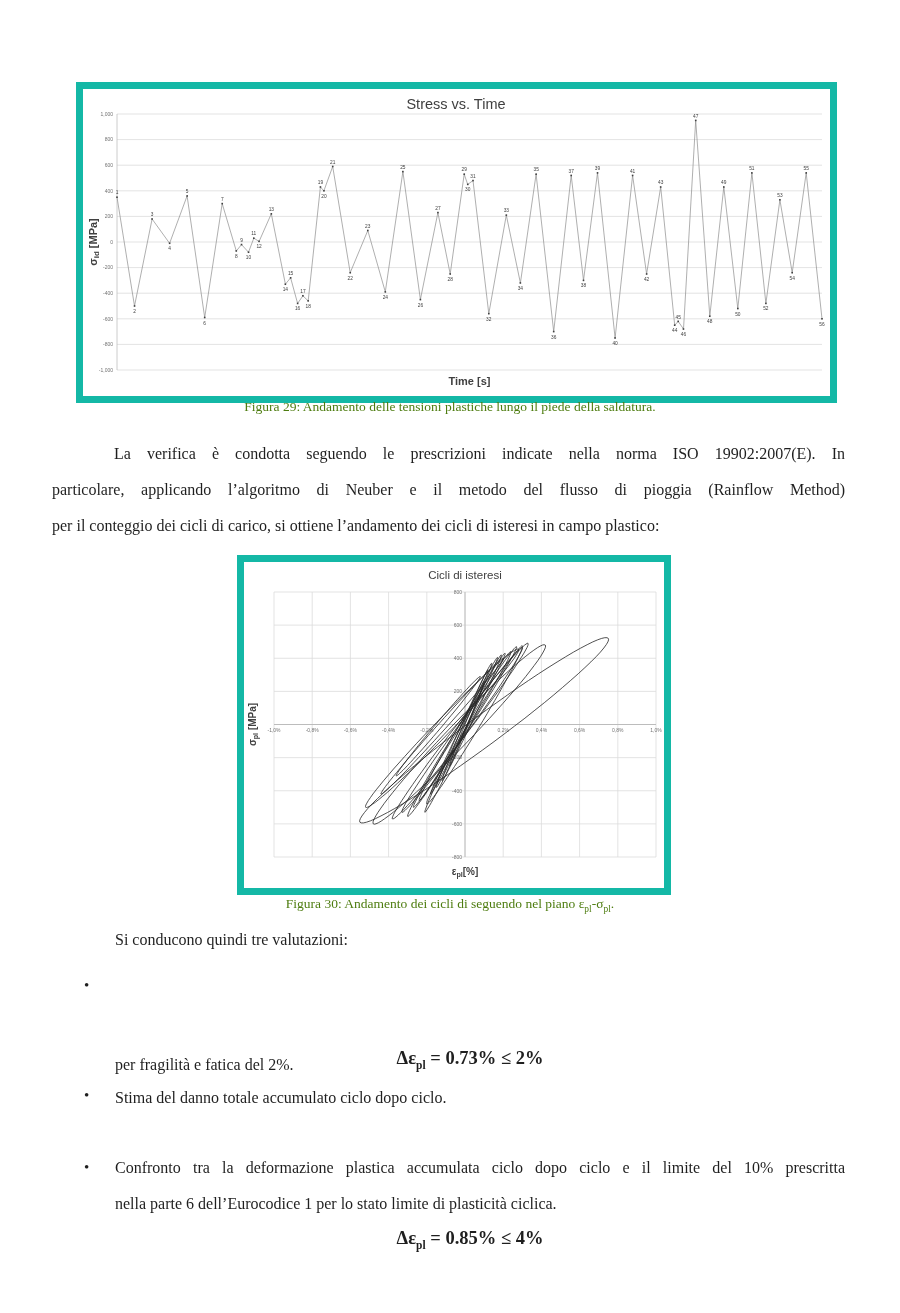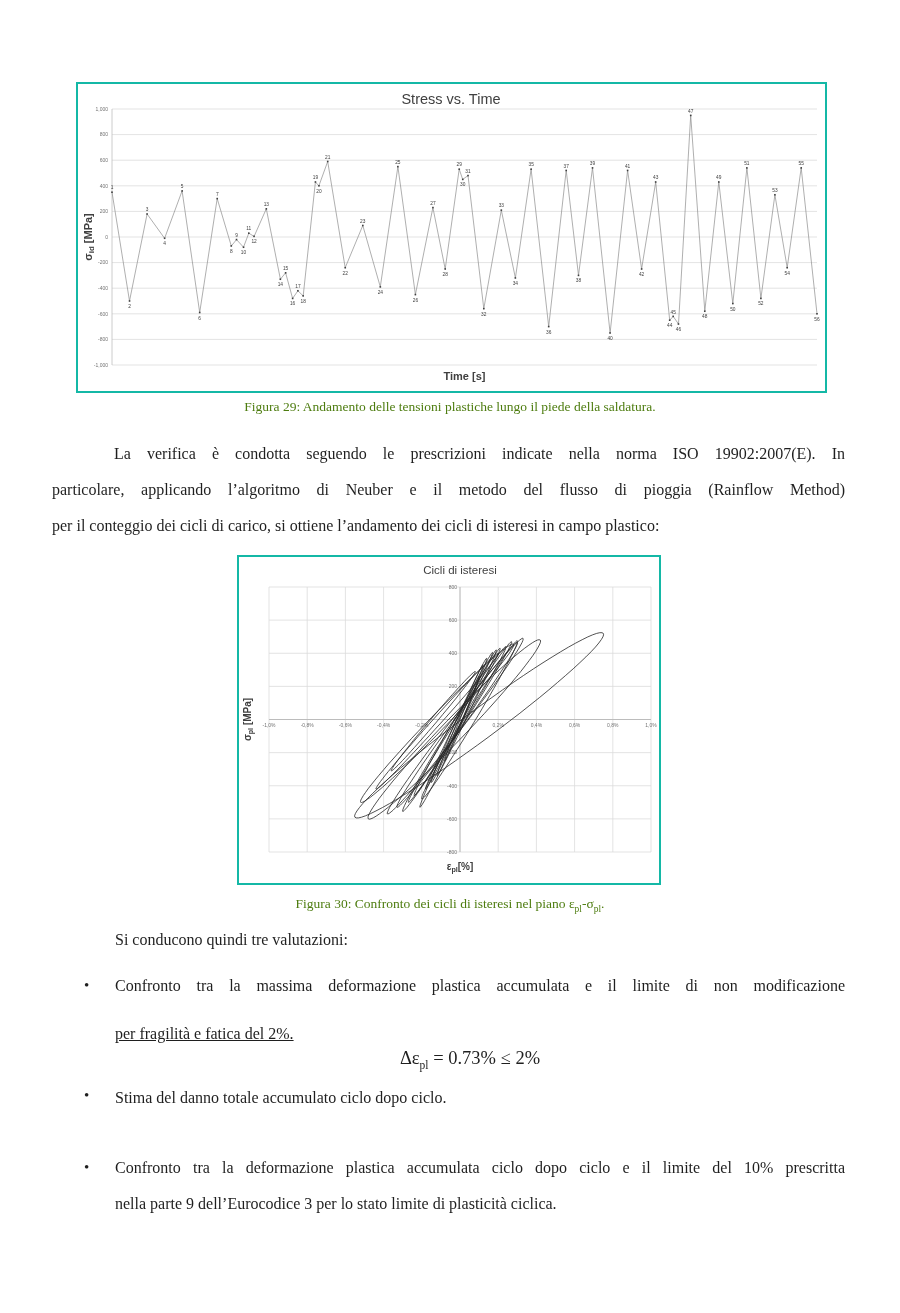--- a/index.html
+++ b/index.html
@@ -1,26 +1,26 @@
 <!DOCTYPE html>
 <html><head>
 <meta charset="utf-8">
 <style>
   html,body{margin:0;padding:0;background:#ffffff;}
   .page{position:relative;width:900px;height:1313px;background:#ffffff;overflow:hidden;
         font-family:"Liberation Serif",serif;color:#1f1f1f;}
-  .fig{position:absolute;margin:0;background:#ffffff;border:2px solid #14b8a6;}
+  .fig{position:absolute;margin:0;background:#ffffff;border:7px solid #14b8a6;}
   .fig svg{display:block;}
   .caption{position:absolute;left:30px;width:840px;text-align:center;font-size:13.5px;color:#4d7c0f;margin:0;white-space:nowrap;}
   .bline{position:absolute;left:52px;width:793px;font-size:16px;line-height:1.3;white-space:nowrap;}
   .just{text-align:justify;text-align-last:justify;font-family:Liberation Serif, serif;}
   .indent{text-indent:62px;}
   .btext{left:115px;width:730px;}
   .bullet-dot{position:absolute;left:84px;width:14px;font-size:15px;line-height:1.3;}
-  .formula{position:absolute;left:40px;width:860px;text-align:center;font-size:18.5px;font-weight:normal;white-space:nowrap;}
+  .formula{position:absolute;left:40px;width:860px;text-align:center;font-size:18.5px;font-weight:bold;white-space:nowrap;}
   .formula sub{font-size:62%;}
   .formula sup{font-size:62%;}
   .it{font-style:italic;}
   .caption sub{font-size:70%;}
 </style>
 </head>
 <body>
 
 <div class="page">
 
@@ -247,35 +247,37 @@
           <path d="M278.3 83.8L278.5 84.4L278.3 85.5L277.8 87.2L276.9 89.5L275.6 92.3L274.0 95.7L272.1 99.6L269.9 104.0L267.3 108.8L264.5 114.1L261.4 119.7L258.1 125.6L254.6 131.8L250.9 138.3L247.0 144.9L243.1 151.7L239.0 158.6L234.8 165.5L230.7 172.4L226.5 179.2L222.3 185.9L218.2 192.4L214.2 198.7L210.4 204.7L206.7 210.4L203.1 215.7L199.8 220.7L196.7 225.2L193.9 229.2L191.3 232.7L189.1 235.7L187.1 238.1L185.5 240.0L184.3 241.2L183.4 241.9L182.8 242.0L182.6 241.5L182.8 240.3L183.3 238.6L184.2 236.3L185.5 233.5L187.1 230.1L189.0 226.2L191.2 221.8L193.8 217.0L196.6 211.8L199.7 206.2L203.0 200.2L206.5 194.0L210.2 187.5L214.1 180.9L218.0 174.1L222.1 167.2L226.3 160.3L230.4 153.4L234.6 146.6L238.8 139.9L242.9 133.4L246.9 127.1L250.7 121.1L254.4 115.4L258.0 110.1L261.3 105.2L264.4 100.7L267.2 96.6L269.8 93.1L272.0 90.1L274.0 87.7L275.6 85.9L276.8 84.6L277.7 83.9L278.3 83.8Z" fill="none" stroke="#262626" stroke-width="0.8"></path>
           <path d="M259.2 96.3L259.2 96.7L258.8 97.7L257.9 99.3L256.5 101.3L254.7 103.7L252.5 106.7L249.9 110.1L246.8 113.9L243.4 118.0L239.6 122.6L235.6 127.4L231.2 132.5L226.6 137.9L221.8 143.4L216.8 149.2L211.6 155.0L206.4 160.9L201.1 166.8L195.7 172.7L190.4 178.6L185.1 184.3L180.0 189.9L174.9 195.3L170.1 200.4L165.5 205.3L161.1 209.9L157.0 214.1L153.2 217.9L149.7 221.3L146.6 224.3L143.9 226.8L141.7 228.9L139.8 230.4L138.4 231.5L137.5 232.0L137.0 232.1L136.9 231.6L137.4 230.6L138.3 229.1L139.6 227.1L141.4 224.6L143.7 221.6L146.3 218.2L149.3 214.5L152.8 210.3L156.5 205.8L160.6 200.9L164.9 195.8L169.6 190.4L174.4 184.9L179.4 179.1L184.5 173.3L189.8 167.4L195.1 161.5L200.4 155.6L205.8 149.7L211.0 144.0L216.2 138.4L221.2 133.0L226.1 127.9L230.7 123.0L235.1 118.5L239.2 114.2L243.0 110.4L246.4 107.0L249.5 104.0L252.2 101.5L254.5 99.4L256.3 97.9L257.8 96.8L258.7 96.3L259.2 96.3Z" fill="none" stroke="#262626" stroke-width="0.8"></path>
         </g>
         <text x="221" y="17" font-size="11.5" fill="#404040" text-anchor="middle" font-family="&quot;Liberation Sans&quot;, sans-serif">Cicli di isteresi</text>
         <text x="221" y="313" font-size="10" font-weight="bold" fill="#404040" text-anchor="middle" font-family="&quot;Liberation Sans&quot;, sans-serif"><tspan>ε</tspan><tspan font-size="7.199999999999999" dy="1.7999999999999998">pl</tspan><tspan font-size="10" dy="-1.7999999999999998">[%]</tspan></text>
         <text transform="translate(12,162.5) rotate(-90)" font-size="10" font-weight="bold" fill="#404040" text-anchor="middle" font-family="&quot;Liberation Sans&quot;, sans-serif"><tspan>σ</tspan><tspan font-size="7.199999999999999" dy="1.7999999999999998">pl</tspan><tspan font-size="10" dy="-1.7999999999999998"> [MPa]</tspan></text>
       </svg>
   </figure>
 
   <p class="caption" style="top:896px;">
-    <span>Figura 30: Confronto dei cicli di isteresi nel piano ε</span><sub>pl</sub><span>-σ</span><sub>pl</sub><span>.</span>
+    <span>Figura 30: Andamento dei cicli di seguendo nel piano ε</span><sub>pl</sub><span>-σ</span><sub>pl</sub><span>.</span>
   </p>
 
   <div class="bline" style="left:115px;top:930px;">Si conducono quindi tre valutazioni:</div>
 
   <div class="bullet-dot" style="top:976px;">•</div>
-  <div class="bline just btext" style="top:976px;">Confronto tra la massima deformazione plastica accumulata e il limite di non modificazione</div>
-  <div class="bline btext" style="top:1024px;text-decoration:underline;">per fragilità e fatica del 2%.</div>
+  <div class="bline btext" style="top:1055px;">per fragilità e fatica del 2%.</div>
 
   <div class="formula" style="top:1048px;">
     <span>Δε</span><sub>pl</sub><span> = 0.73% ≤ 2%</span>
   </div>
 
   <div class="bullet-dot" style="top:1086px;">•</div>
   <div class="bline btext" style="top:1088px;">Stima del danno totale accumulato ciclo dopo ciclo.</div>
 
 
   <div class="bullet-dot" style="top:1158px;">•</div>
   <div class="bline just btext" style="top:1158px;">Confronto tra la deformazione plastica accumulata ciclo dopo ciclo e il limite del 10% prescritta</div>
-  <div class="bline btext" style="top:1194px;">nella parte 9 dell’Eurocodice 3 per lo stato limite di plasticità ciclica.</div>
-
+  <div class="bline btext" style="top:1194px;">nella parte 6 dell’Eurocodice 1 per lo stato limite di plasticità ciclica.</div>
+
+  <div class="formula" style="top:1228px;">
+    <span>Δε</span><sub>pl</sub><span> = 0.85% ≤ 4%</span>
+  </div>
 
 </div>
 
 </body></html>

